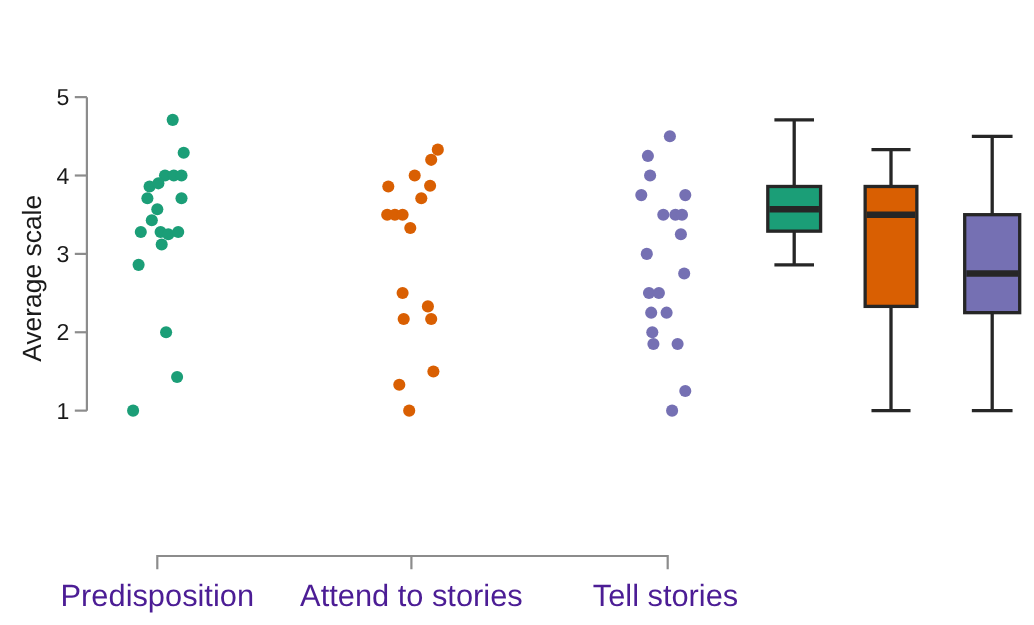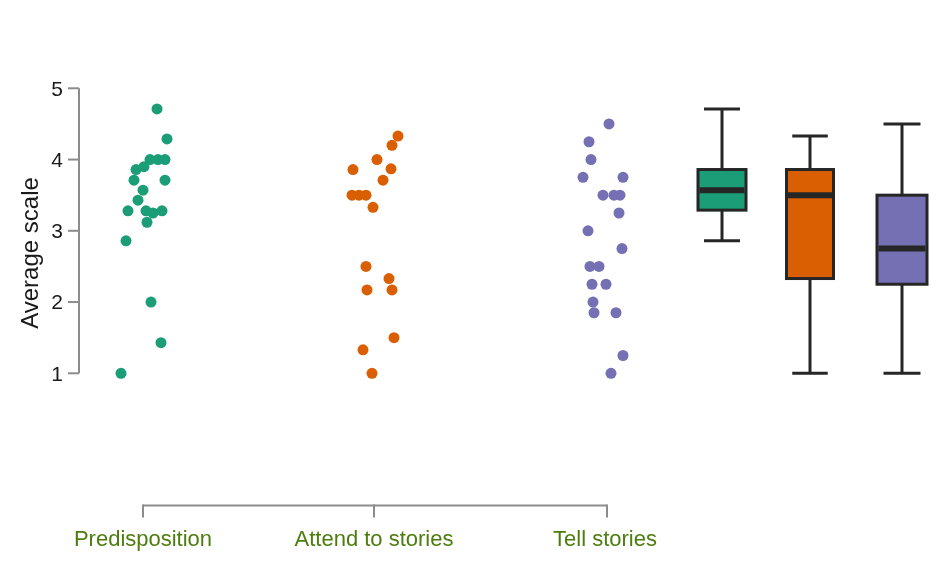--- a/index.html
+++ b/index.html
@@ -18,22 +18,22 @@
     font-size:24px;
     color:#1a1a1a;
     transform:rotate(-90deg);
     transform-origin:center;
     white-space:nowrap;
   }
   .xlab {
     position:absolute;
     top:526px;
     transform:translateX(-50%);
-    font-size:22px;
-    color:#4d7c0f;
+    font-size:28px;
+    color:#4c1d95;
     white-space:nowrap;
   }
   svg text { font-family:"Liberation Sans", sans-serif; }
 </style>
 </head>
 <body>
 
 <div class="fig">
   <div class="ytitle">Average scale</div>
   <svg id="plot" width="940" height="568">

